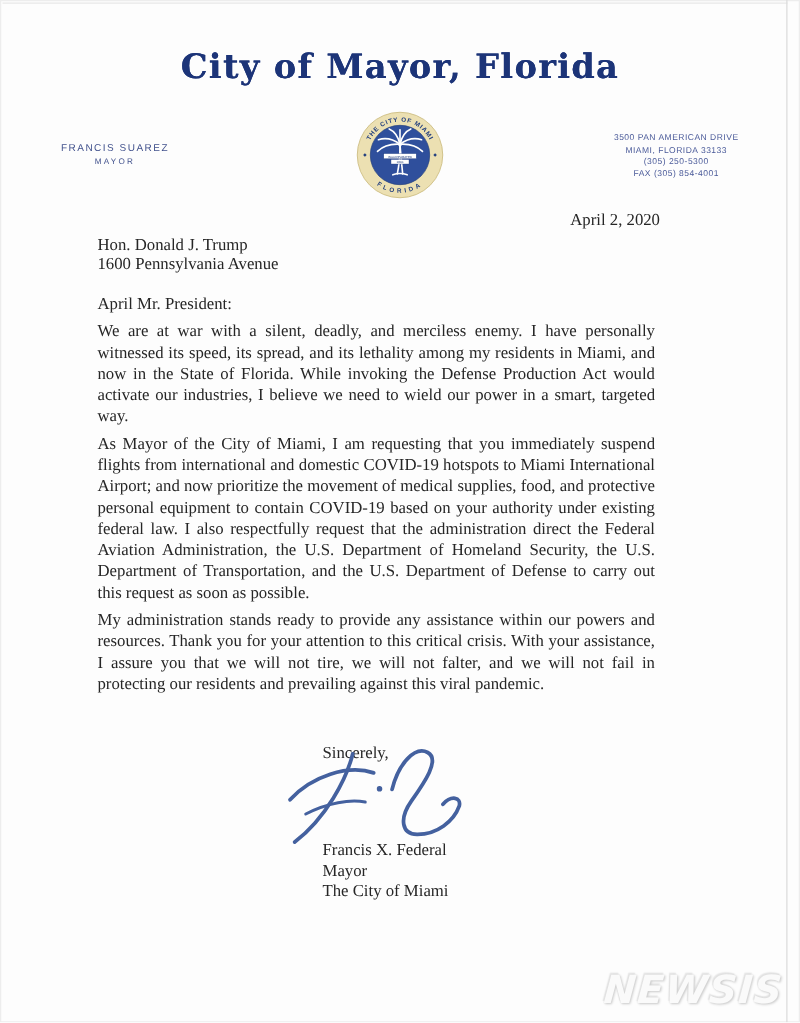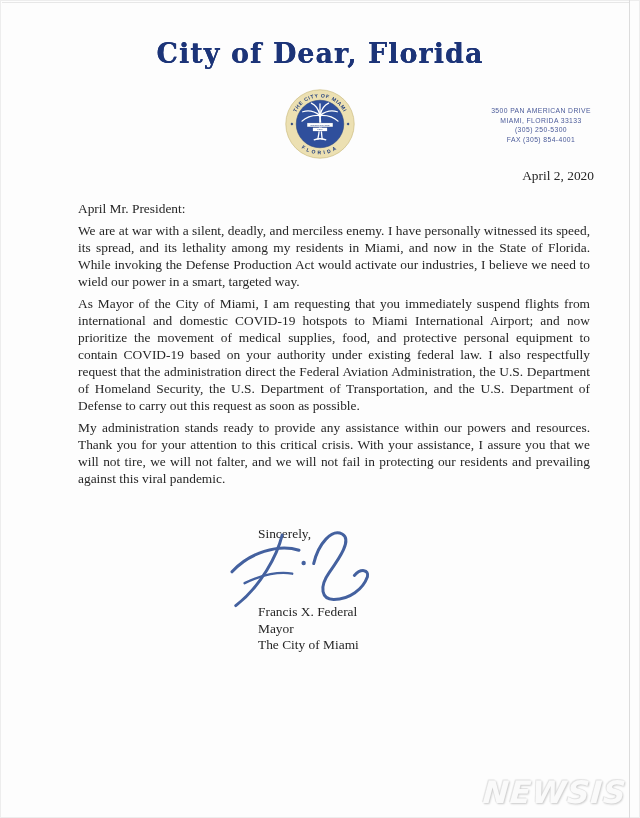--- a/index.html
+++ b/index.html
@@ -23,21 +23,21 @@
   .lh-official{position:absolute; left:36px; top:114px; width:112px; text-align:center;
     font-family:"Liberation Sans", sans-serif; color:#42528d;}
   .lh-official .name{font-size:8px; letter-spacing:1.2px;}
   .lh-official .title{font-size:6.5px; letter-spacing:1.8px; margin-top:3px;}
   .lh-address{position:absolute; left:476px; top:106px; width:130px; text-align:center;
     font-family:"Liberation Sans", sans-serif; font-size:6.8px; line-height:9.6px;
     letter-spacing:.4px; color:#4a5a99;}
   .seal{position:absolute; left:284px; top:88px; width:72px; height:72px;}
 
   
-  .content{padding:0 46px 0 78px; font-size:13.4px;}
+  .content{padding:0 112px 0 78px; font-size:13.4px;}
   .date-line{margin-top:7px; text-align:right; line-height:17px;}
   .recipient{margin-top:4px; line-height:15px;}
   .salutation{margin-top:16px; line-height:17px;}
   .para{margin:5px 4px 0 0; text-align:justify; line-height:17px;}
   .closing{margin-top:38px; margin-left:180px; line-height:17px;}
   .sig-zone{position:relative; height:62px;}
   .sig-zone svg{position:absolute; left:148px; top:-16px; transform:rotate(-3deg);}
   .signer{margin-left:180px; line-height:16.5px;}
 
   .watermark{
@@ -49,22 +49,26 @@
   }
 </style>
 </head>
 <body>
 
 <div class="page">
   <div class="edge-top"></div>
   <div class="edge-right"></div>
 
   <div class="letterhead">
-    <div class="lh-title">City of Dear, Florida</div>
+    <div class="lh-title">City of Mayor, Florida</div>
 
+    <div class="lh-official">
+      <div class="name">FRANCIS SUAREZ</div>
+      <div class="title">MAYOR</div>
+    </div>
 
     <svg class="seal" viewBox="0 0 100 100">
       <circle cx="50" cy="50" r="47.5" fill="#ece0b2" stroke="#cdbd82" stroke-width="1"></circle>
       <circle cx="50" cy="50" r="33" fill="#2f4f9c" stroke="#24407f" stroke-width="0.8"></circle>
       <defs>
         <path id="sealTopArc" d="M 13,50 A 37,37 0 0 1 87,50" fill="none"></path>
         <path id="sealBottomArc" d="M 8,50 A 42,42 0 0 0 92,50" fill="none"></path>
       </defs>
       <text font-family="Liberation Sans, sans-serif" font-size="7" font-weight="bold" fill="#24407f" letter-spacing="1">
         <textPath href="#sealTopArc" startOffset="50%" text-anchor="middle">THE CITY OF MIAMI</textPath>
@@ -100,20 +104,22 @@
       <div>MIAMI, FLORIDA 33133</div>
       <div>(305) 250-5300</div>
       <div>FAX (305) 854-4001</div>
     </div>
   </div>
 
   <div class="content">
     <div class="date-line">April 2, 2020</div>
 
     <div class="recipient">
+      <div>Hon. Donald J. Trump</div>
+      <div>1600 Pennsylvania Avenue</div>
     </div>
 
     <div class="salutation">April Mr. President:</div>
 
     <p class="para">We are at war with a silent, deadly, and merciless enemy. I have personally witnessed its speed, its spread, and its lethality among my residents in Miami, and now in the State of Florida. While invoking the Defense Production Act would activate our industries, I believe we need to wield our power in a smart, targeted way.</p>
     <p class="para">As Mayor of the City of Miami, I am requesting that you immediately suspend flights from international and domestic COVID-19 hotspots to Miami International Airport; and now prioritize the movement of medical supplies, food, and protective personal equipment to contain COVID-19 based on your authority under existing federal law. I also respectfully request that the administration direct the Federal Aviation Administration, the U.S. Department of Homeland Security, the U.S. Department of Transportation, and the U.S. Department of Defense to carry out this request as soon as possible.</p>
     <p class="para">My administration stands ready to provide any assistance within our powers and resources. Thank you for your attention to this critical crisis. With your assistance, I assure you that we will not tire, we will not falter, and we will not fail in protecting our residents and prevailing against this viral pandemic.</p>
 
     <div class="closing">Sincerely,</div>
 

